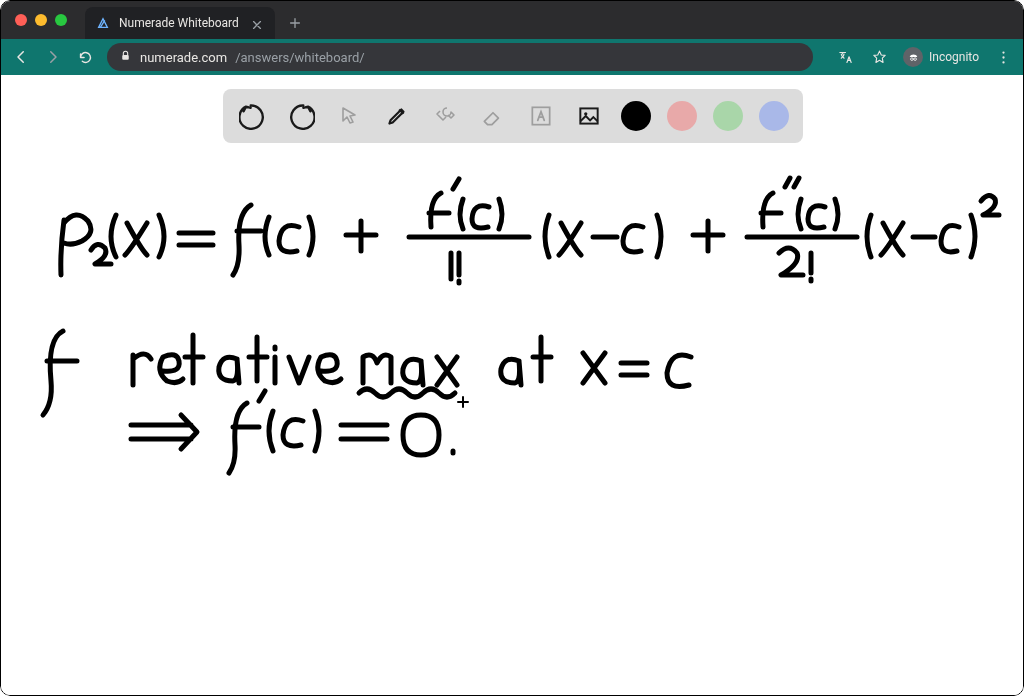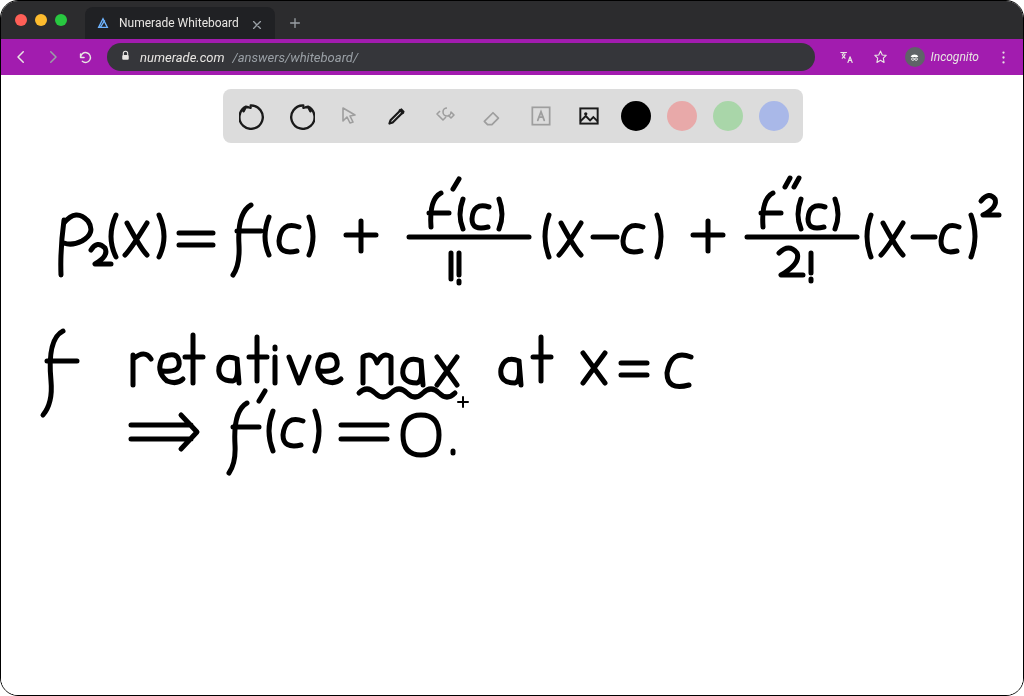--- a/index.html
+++ b/index.html
@@ -14,21 +14,21 @@
   .tl-red { background: #ff5f57; }
   .tl-yellow { background: #febc2e; }
   .tl-green { background: #28c840; }
 
   .tab { display: flex; align-items: center; background: #202124; height: 32px; padding: 0 10px; border-radius: 8px 8px 0 0; gap: 8px; min-width: 190px; margin-top: 6px;}
   .tab .fav { width: 16px; height: 16px; display:flex; align-items:center; justify-content:center; }
   .tab .title { font-size: 12px; color: #e8e6e3; flex: 1; white-space: nowrap; overflow: hidden; text-overflow: ellipsis; }
   .tab .close { width: 14px; height: 14px; }
   .newtab { width: 24px; height: 24px; display: flex; align-items: center; justify-content: center; margin-top: 6px; }
 
-  .addr-row { display: flex; align-items: center; height: 36px; background: #a21caf; padding: 0 10px; gap: 12px; font-style: italic; }
+  .addr-row { display: flex; align-items: center; height: 36px; background: #0f766e; padding: 0 10px; gap: 12px; }
   .nav-icn { width: 20px; height: 20px; display:flex; align-items:center; justify-content:center; color:#9aa0a6; }
   .nav-icn.active { color: #e8e6e3; }
   .url-bar { flex: 1; display: flex; align-items: center; background: #35363a; height: 28px; border-radius: 14px; padding: 0 12px; gap: 8px; color: #9aa0a6; font-size: 13px; }
   .url-bar .host { color: #e8e6e3; }
   .right-icons { display: flex; align-items: center; gap: 14px; margin-left: 10px; }
   .incog-pill { display:flex; align-items:center; gap:6px; font-size:12px; color:#e8e6e3;text-align:center; }
   .incog-icon { width:20px; height:20px; background:#5f6368; border-radius:50%; display:flex; align-items:center; justify-content:center;}
 
   
   .page { position: relative; width: 1024px; height: calc(696px - 74px); background: #fff; }
@@ -36,21 +36,21 @@
   
   .wb-toolbar { position: absolute; left: 50%; top: 14px; transform: translateX(-50%); background: #dcdcdc; border-radius: 8px; height: 54px; display: flex; align-items: center; padding: 0 14px; gap: 16px; }
   .tool { width: 32px; height: 32px; display:flex; align-items:center; justify-content:center; color:#1a1a1a; }
   .tool.dim { color: #9e9e9e; }
   .swatch { width: 30px; height: 30px; border-radius: 50%; }
 
   
   .canvas { position: absolute; inset: 0; }
   .canvas svg { width: 100%; height: 100%; }
 
-  .rounded-outer { border-radius: 18px; overflow: hidden; border: 1px solid #000; width:1024px; height:696px;}
+  .rounded-outer { border-radius: 10px; overflow: hidden; border: 1px solid #000; width:1024px; height:696px;}
 </style>
 </head>
 <body>
 
 <div class="rounded-outer">
 <div class="chrome">
   <div class="tab-strip">
     <div class="traffic-lights">
       <span class="tl-red"></span>
       <span class="tl-yellow"></span>

